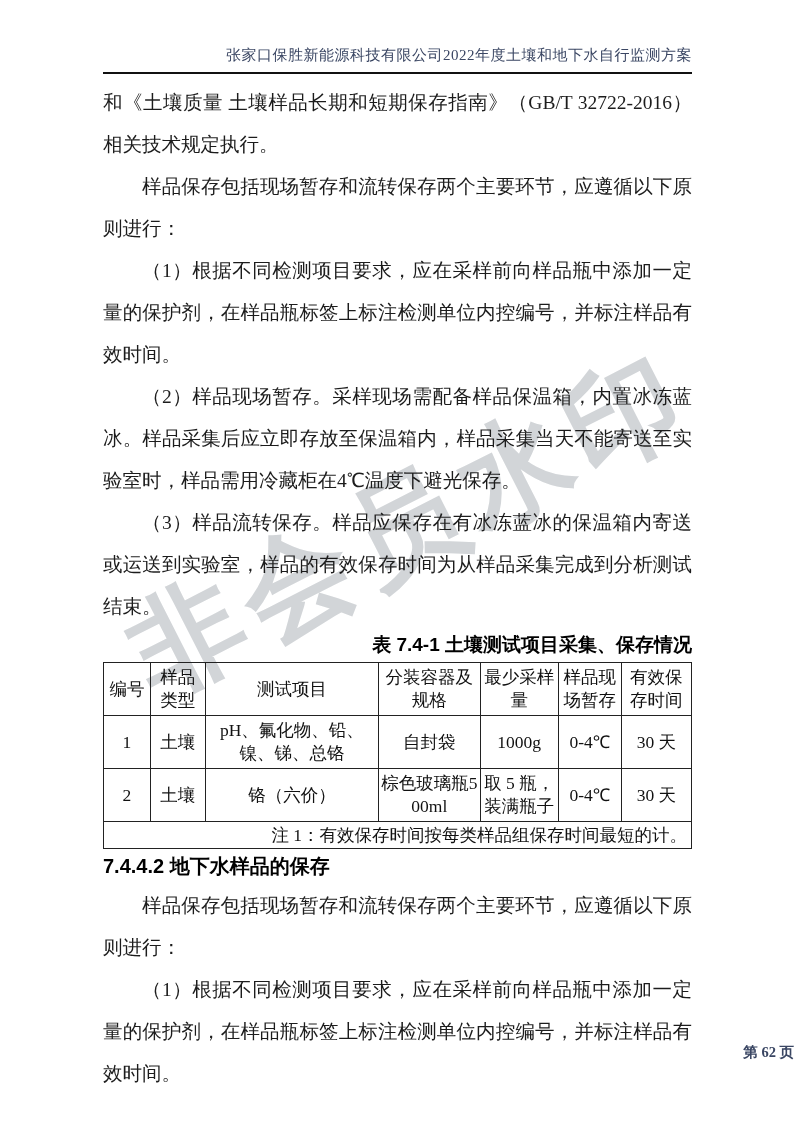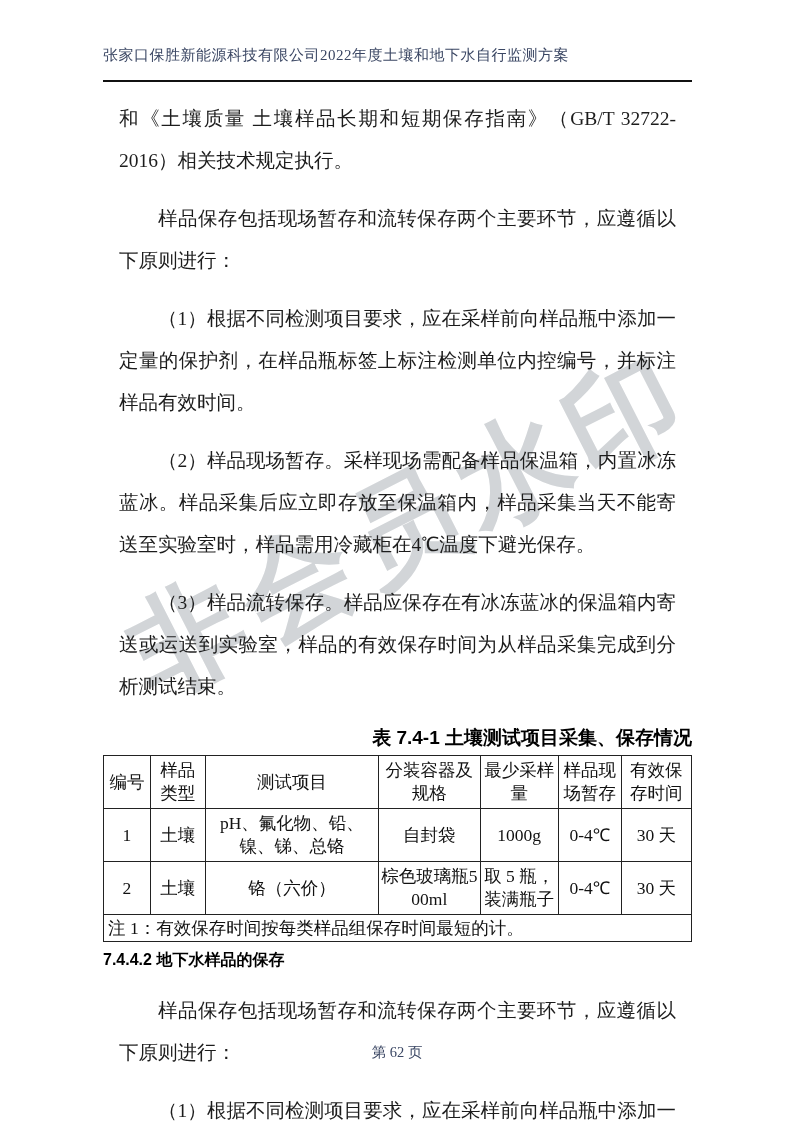--- a/index.html
+++ b/index.html
@@ -25,30 +25,30 @@
     transform-origin:left center;
     user-select:none;
   }
   .content{
     position:absolute;
     left:103px;top:46px;
     width:589px;
     z-index:1;
   }
   .doc-header{
-    text-align:left;
+    text-align:right;
     font-size:15px;
     color:#3a4663;
-    padding-bottom:15px;
+    padding-bottom:7px;
     border-bottom:2px solid #111111;
     letter-spacing:0.5px;
   }
   .body-text{margin-top:8px;}
   .para{
-    margin:16px;
+    margin:0;
     font-size:19.5px;
     line-height:42px;
     text-align:justify;
     color:#1c1c1c;
   }
   .indent{text-indent:2em;}
   .tbl-caption{
     margin:3px 0 4px 0;
     text-align:right;
     font-family:"Liberation Sans", sans-serif;
@@ -67,42 +67,43 @@
   table.data th, table.data td{
     border:1.5px solid #222222;
     text-align:center;
     vertical-align:middle;
     padding:3px 2px;
     line-height:23px;
     font-weight:normal;
     word-break:break-all;
   }
   table.data td.note-cell{
-    text-align:left;
+    text-align:right;
     padding:1px 4px;
     line-height:24px;
   }
   .col1{width:7.4%;margin-left:16px;} .col2{width:8.8%;} .col3{width:29.6%;}
   .col4{width:17.0%;} .col5{width:12.9%;} .col6{width:10.2%;} .col7{width:11.5%;margin-left:27px;}
   .section-heading{
     margin:3px 0 4px 0;
     font-family:"Liberation Sans", sans-serif;
     font-weight:bold;
-    font-size:16px;
+    font-size:20px;
     line-height:29px;
     color:#000000;
   }
   .doc-footer{
     position:absolute;
     left:0;right:0;
     top:1043px;
-    text-align:center;
+    text-align:right;
     font-size:14.5px;
     color:#3a4663;
     z-index:1;
+    font-weight:bold;
   }
 </style>
 </head>
 <body>
 
 <div class="page">
 
   <div class="watermark">非会员水印</div>
 
   <div class="content">

